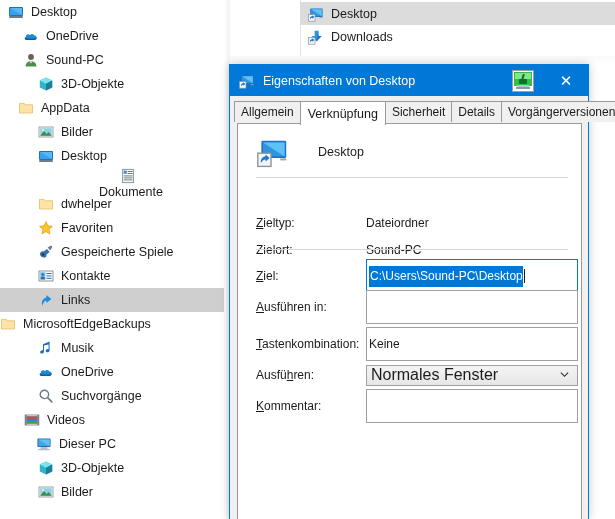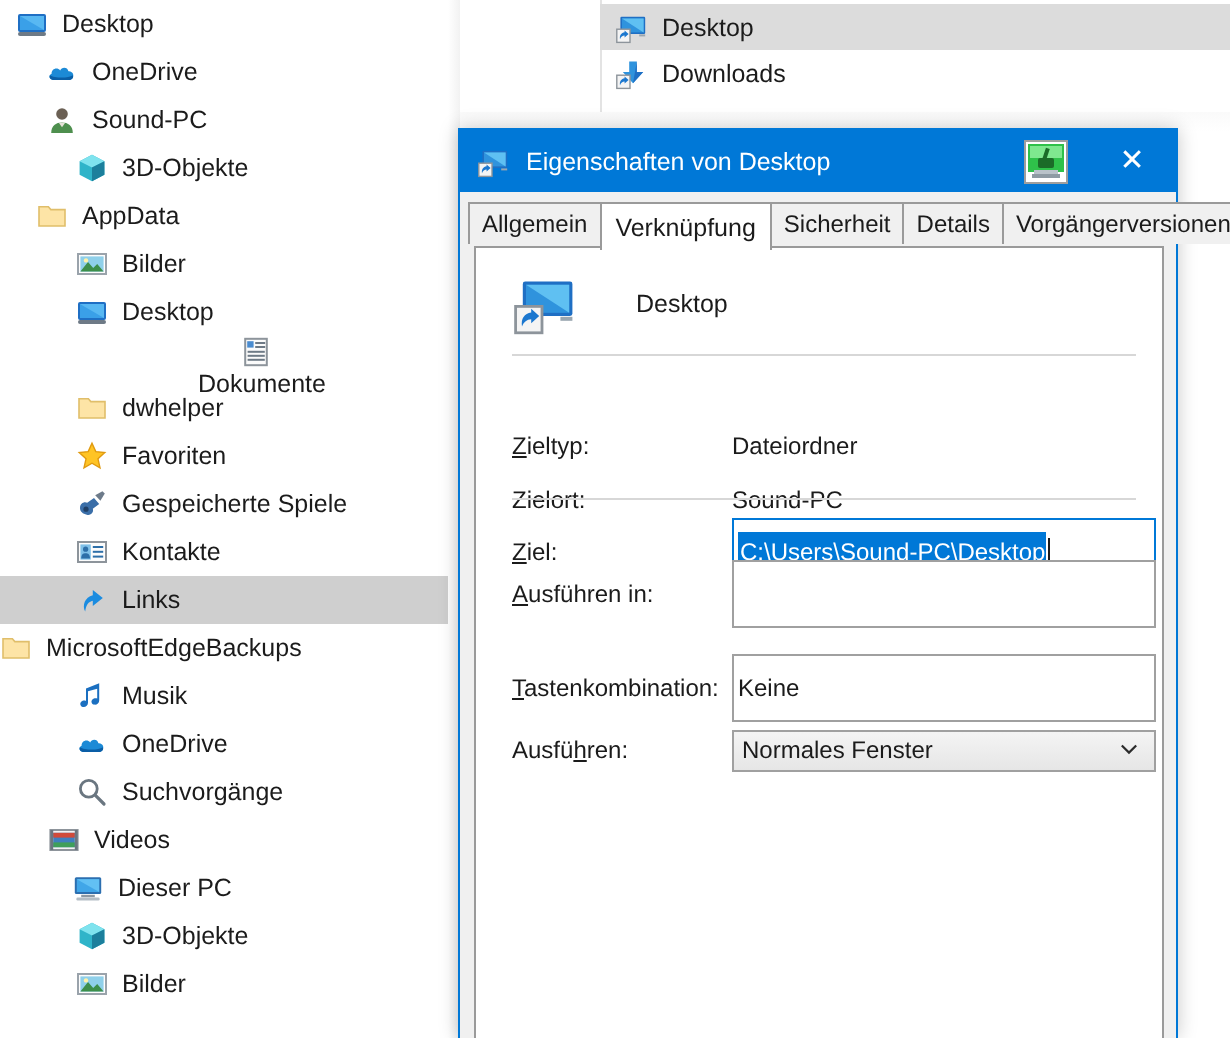--- a/index.html
+++ b/index.html
@@ -278,21 +278,21 @@
     background: #1b1b1b;
     vertical-align: -2px;
     margin-left: 1px;
   }
   .frm-select {
     width: 212px;
     height: 21px;
     box-sizing: border-box;
     border: 1px solid #a0a0a0;
     background: linear-gradient(to bottom, #f4f4f4, #e6e6e6);
-    font-size: 12px;
+    font-size: 16px;
     color: #1b1b1b;
     display: flex;
     align-items: center;
     padding-left: 4px;
     position: relative;
   }
   .chev {
     position: absolute;
     right: 8px;
     top: 4px;
@@ -568,21 +568,21 @@
       <div class="frm-row" style="top:121px;">
         <span class="frm-lbl"><span class="ul">Z</span>iel:</span>
         <span class="frm-input focused">
             <span class="sel-text">C:\Users\Sound-PC\Desktop</span>
             <span class="caret"></span>
           </span>
       </div>
 
       <div class="sep" id="sep2"></div>
 
-      <div class="frm-row" style="top:142px;">
+      <div class="frm-row" style="top:152px;">
         <span class="frm-lbl"><span class="ul">A</span>usführen in:</span>
         <span class="frm-input">
             <span></span>
           </span>
       </div>
 
       <div class="frm-row" style="top:189px;">
         <span class="frm-lbl"><span class="ul">T</span>astenkombination:</span>
         <span class="frm-input">
             <span>Keine</span>
@@ -592,16 +592,22 @@
       <div class="frm-row" style="top:220px;">
         <span class="frm-lbl">Ausfü<span class="ul">h</span>ren:</span>
         <span class="frm-select">
           <span>Normales Fenster</span>
           <svg class="chev" viewBox="0 0 10 10">
             <path d="M1 3 L5 7 L9 3" fill="none" stroke="#2b2b2b" stroke-width="1.2"></path>
           </svg>
         </span>
       </div>
 
+      <div class="frm-row" style="top:251px;">
+        <span class="frm-lbl"><span class="ul">K</span>ommentar:</span>
+        <span class="frm-input">
+            <span></span>
+          </span>
+      </div>
 
     </div>
   </div>
 </div>
 
 </body></html>

